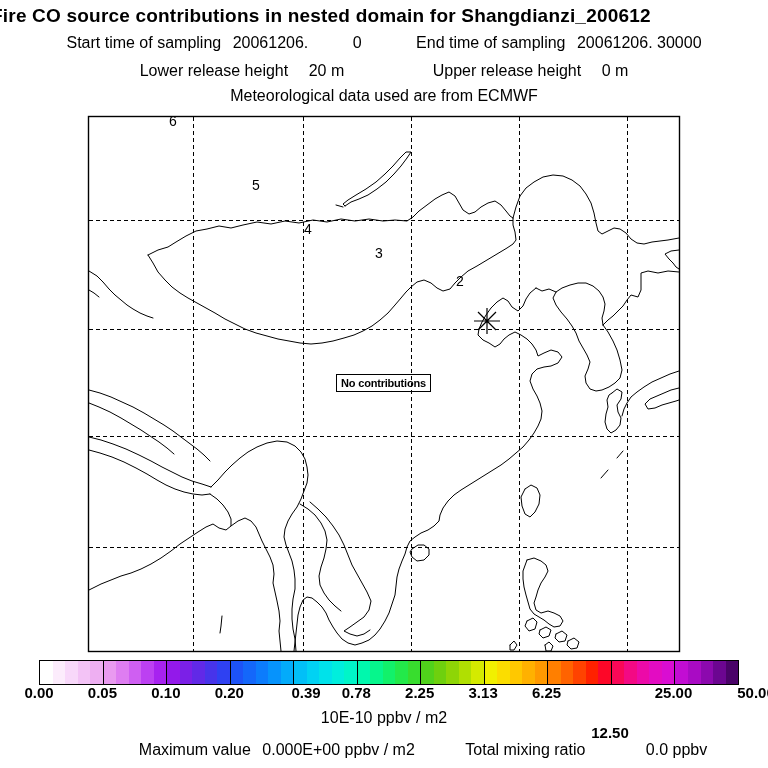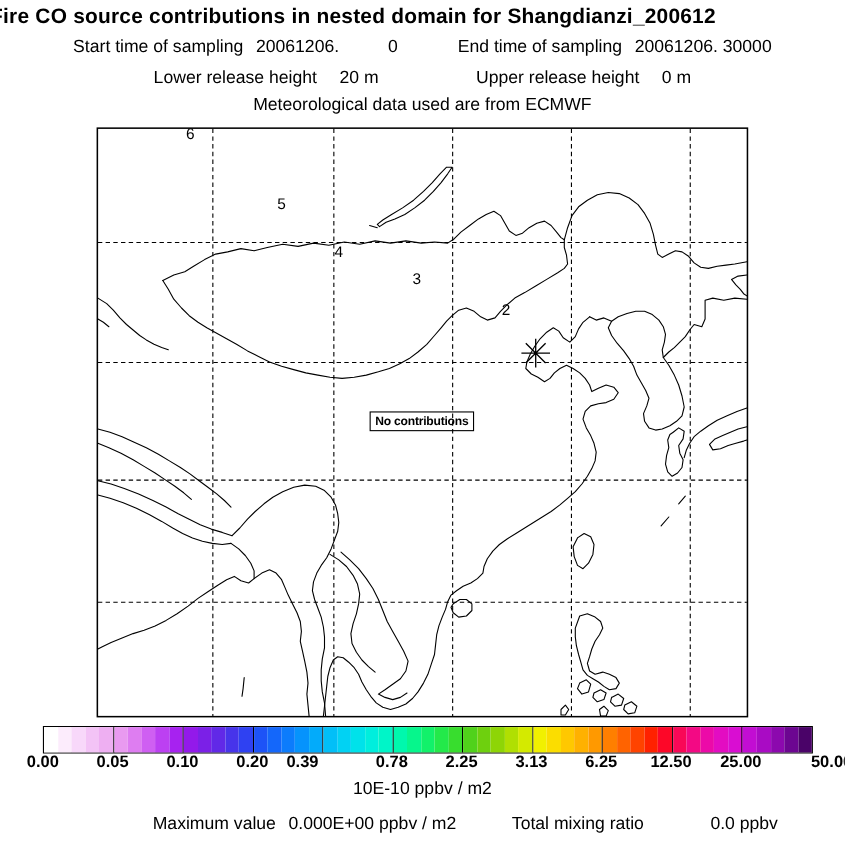--- a/index.html
+++ b/index.html
@@ -192,26 +192,26 @@
       <div class="cstep" style="background: rgb(140, 9, 174);"></div>
       <div class="cstep" style="background: rgb(108, 6, 145);"></div>
       <div class="cstep" style="background: rgb(74, 3, 104);"></div>
     </div>
   </div>
 <div id="cticks">
     <span class="ctick" style="left: 9px;">0.00</span>
     <span class="ctick" style="left: 72.45px;">0.05</span>
     <span class="ctick" style="left: 135.9px;">0.10</span>
     <span class="ctick" style="left: 199.35px; text-align: center;">0.20</span>
-    <span class="ctick" style="left: 245px;">0.39</span>
+    <span class="ctick" style="left: 276px;">0.39</span>
     <span class="ctick" style="left: 326.25px;">0.78</span>
     <span class="ctick" style="left: 389.7px;">2.25</span>
     <span class="ctick" style="left: 453.15px;">3.13</span>
     <span class="ctick" style="left: 516.6px;">6.25</span>
-    <span class="ctick" style="left: 580.05px;">12.50</span>
+    <span class="ctick" style="left: 580.05px; margin-top: 40px;">12.50</span>
     <span class="ctick" style="left: 643.5px;">25.00</span>
     <span class="ctick" style="left: 726px;">50.00</span>
   </div>
 <div class="abs units">10E-10 ppbv / m2</div>
 
 <div class="abs footer">
   <span>Maximum value</span>
   <span class="gap-s">0.000E+00 ppbv / m2</span>
   <span style="margin-left:46px">Total mixing ratio</span>
   <span style="margin-left:56px">0.0 ppbv</span>

